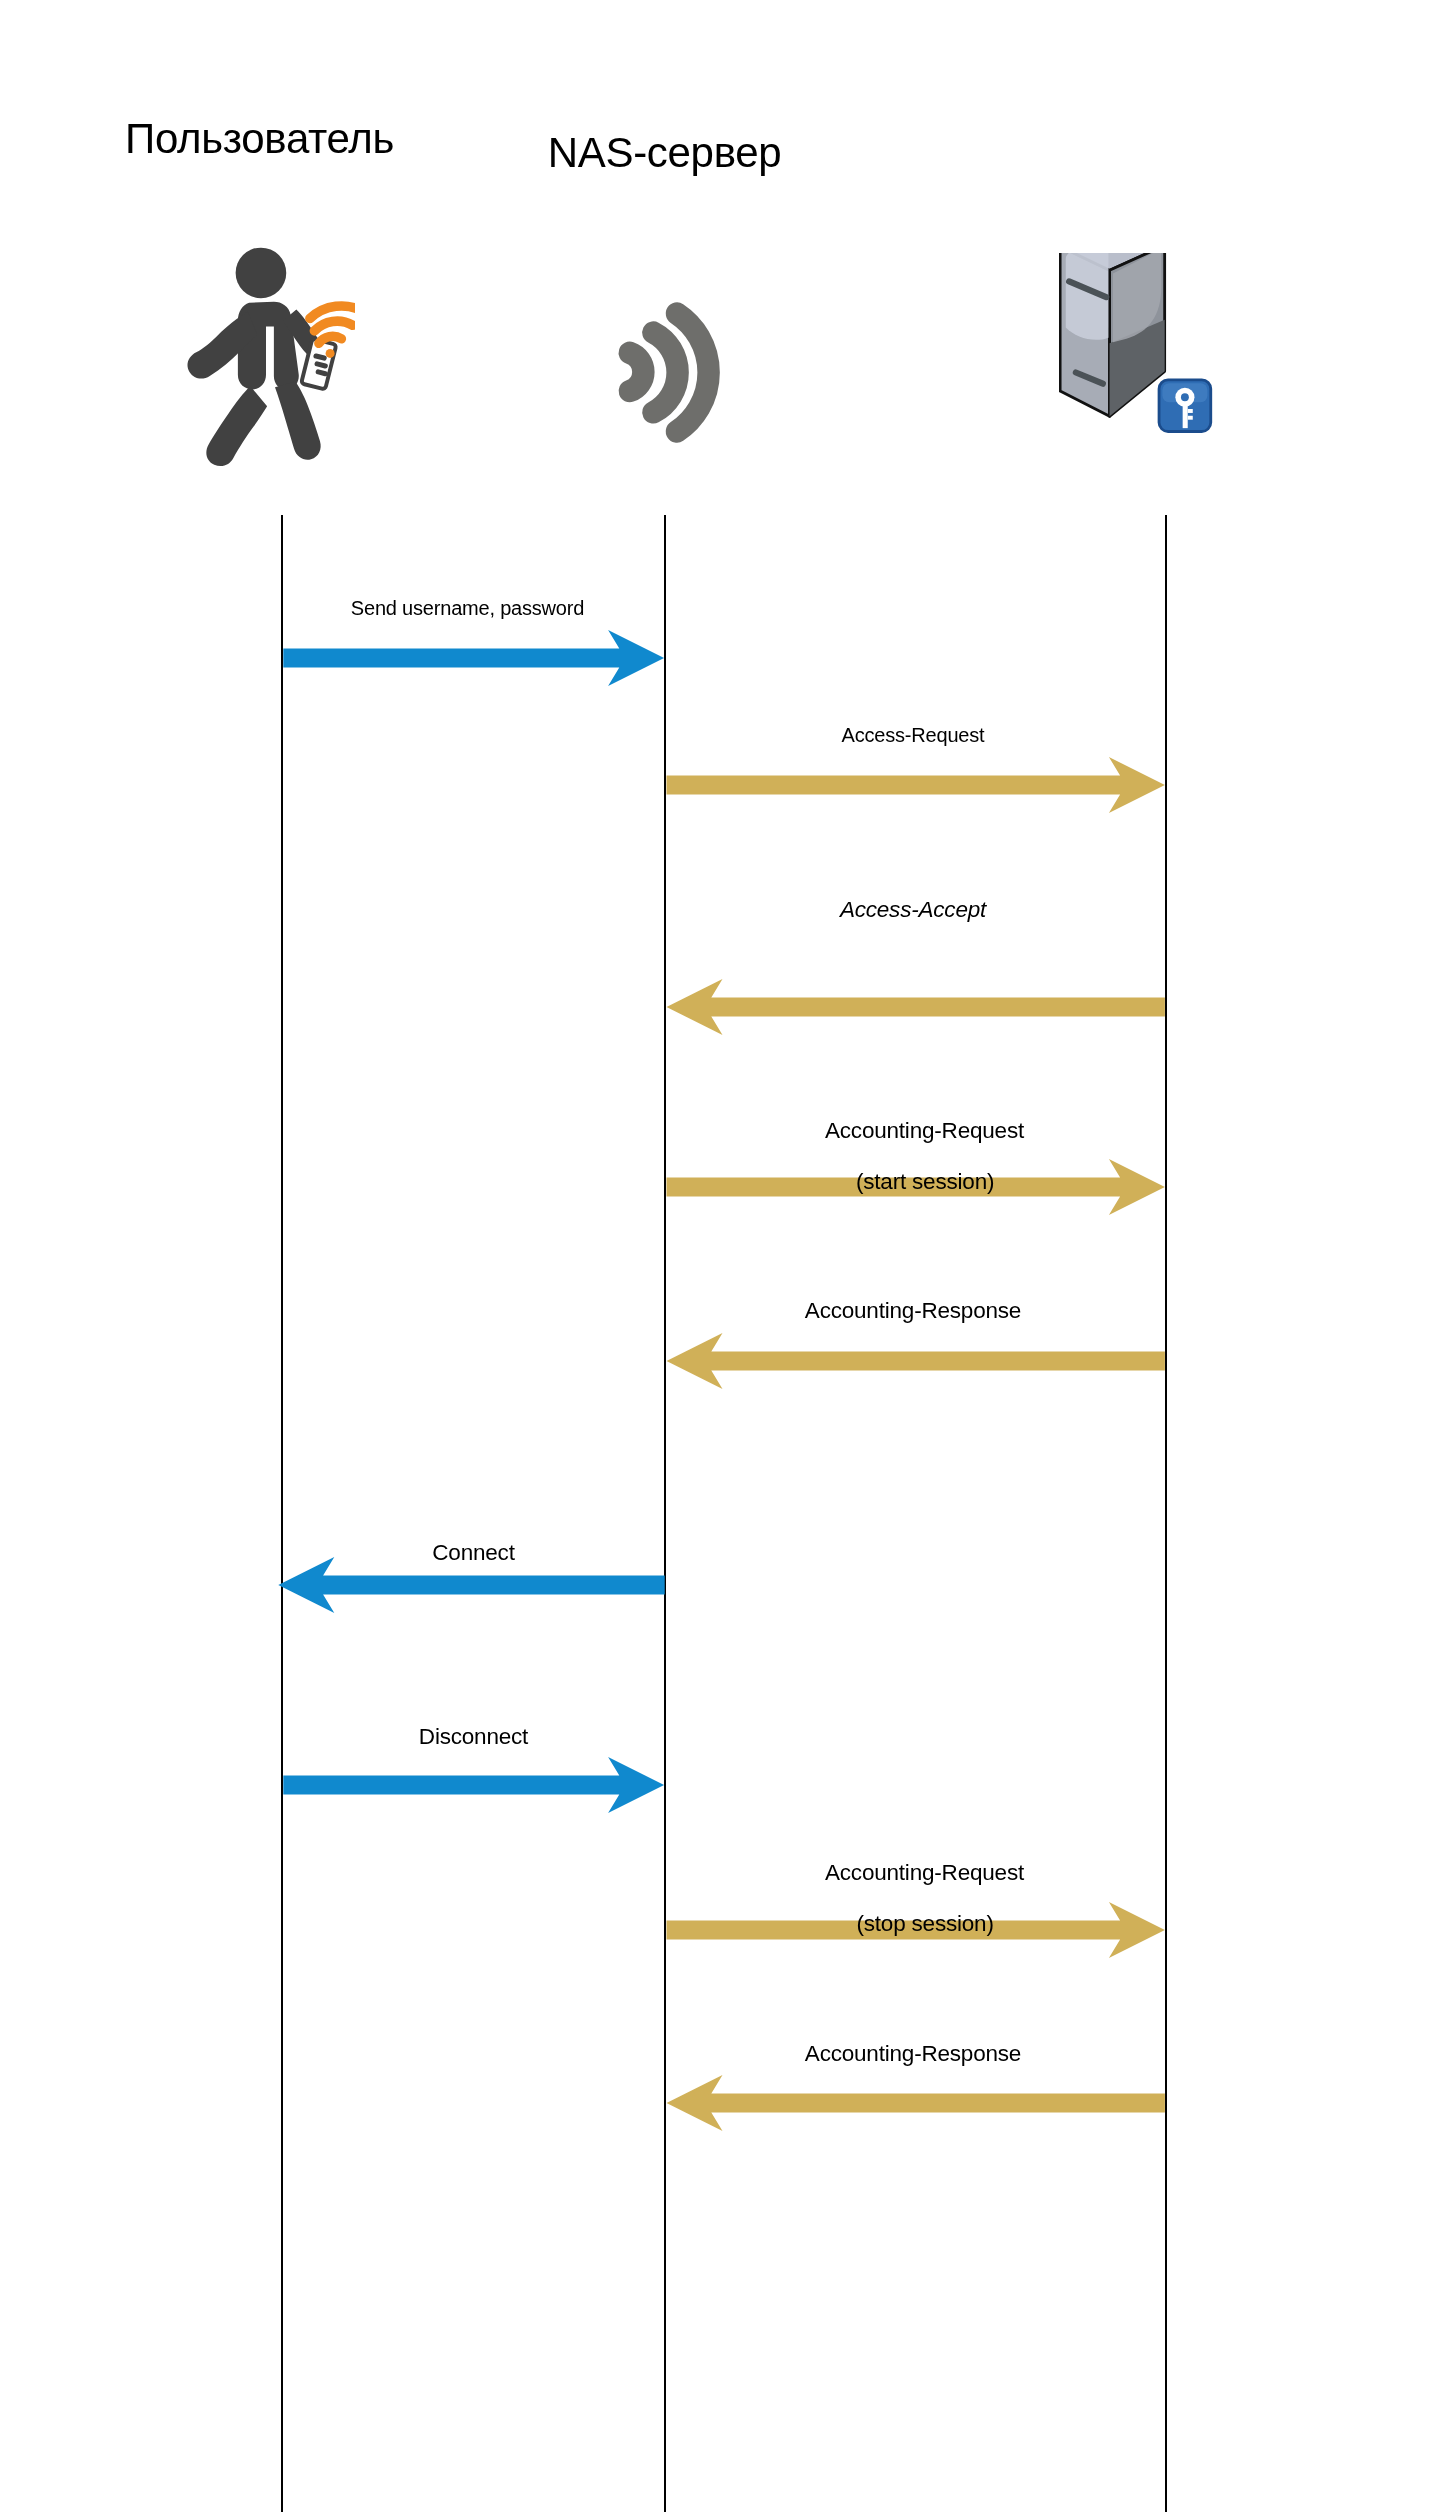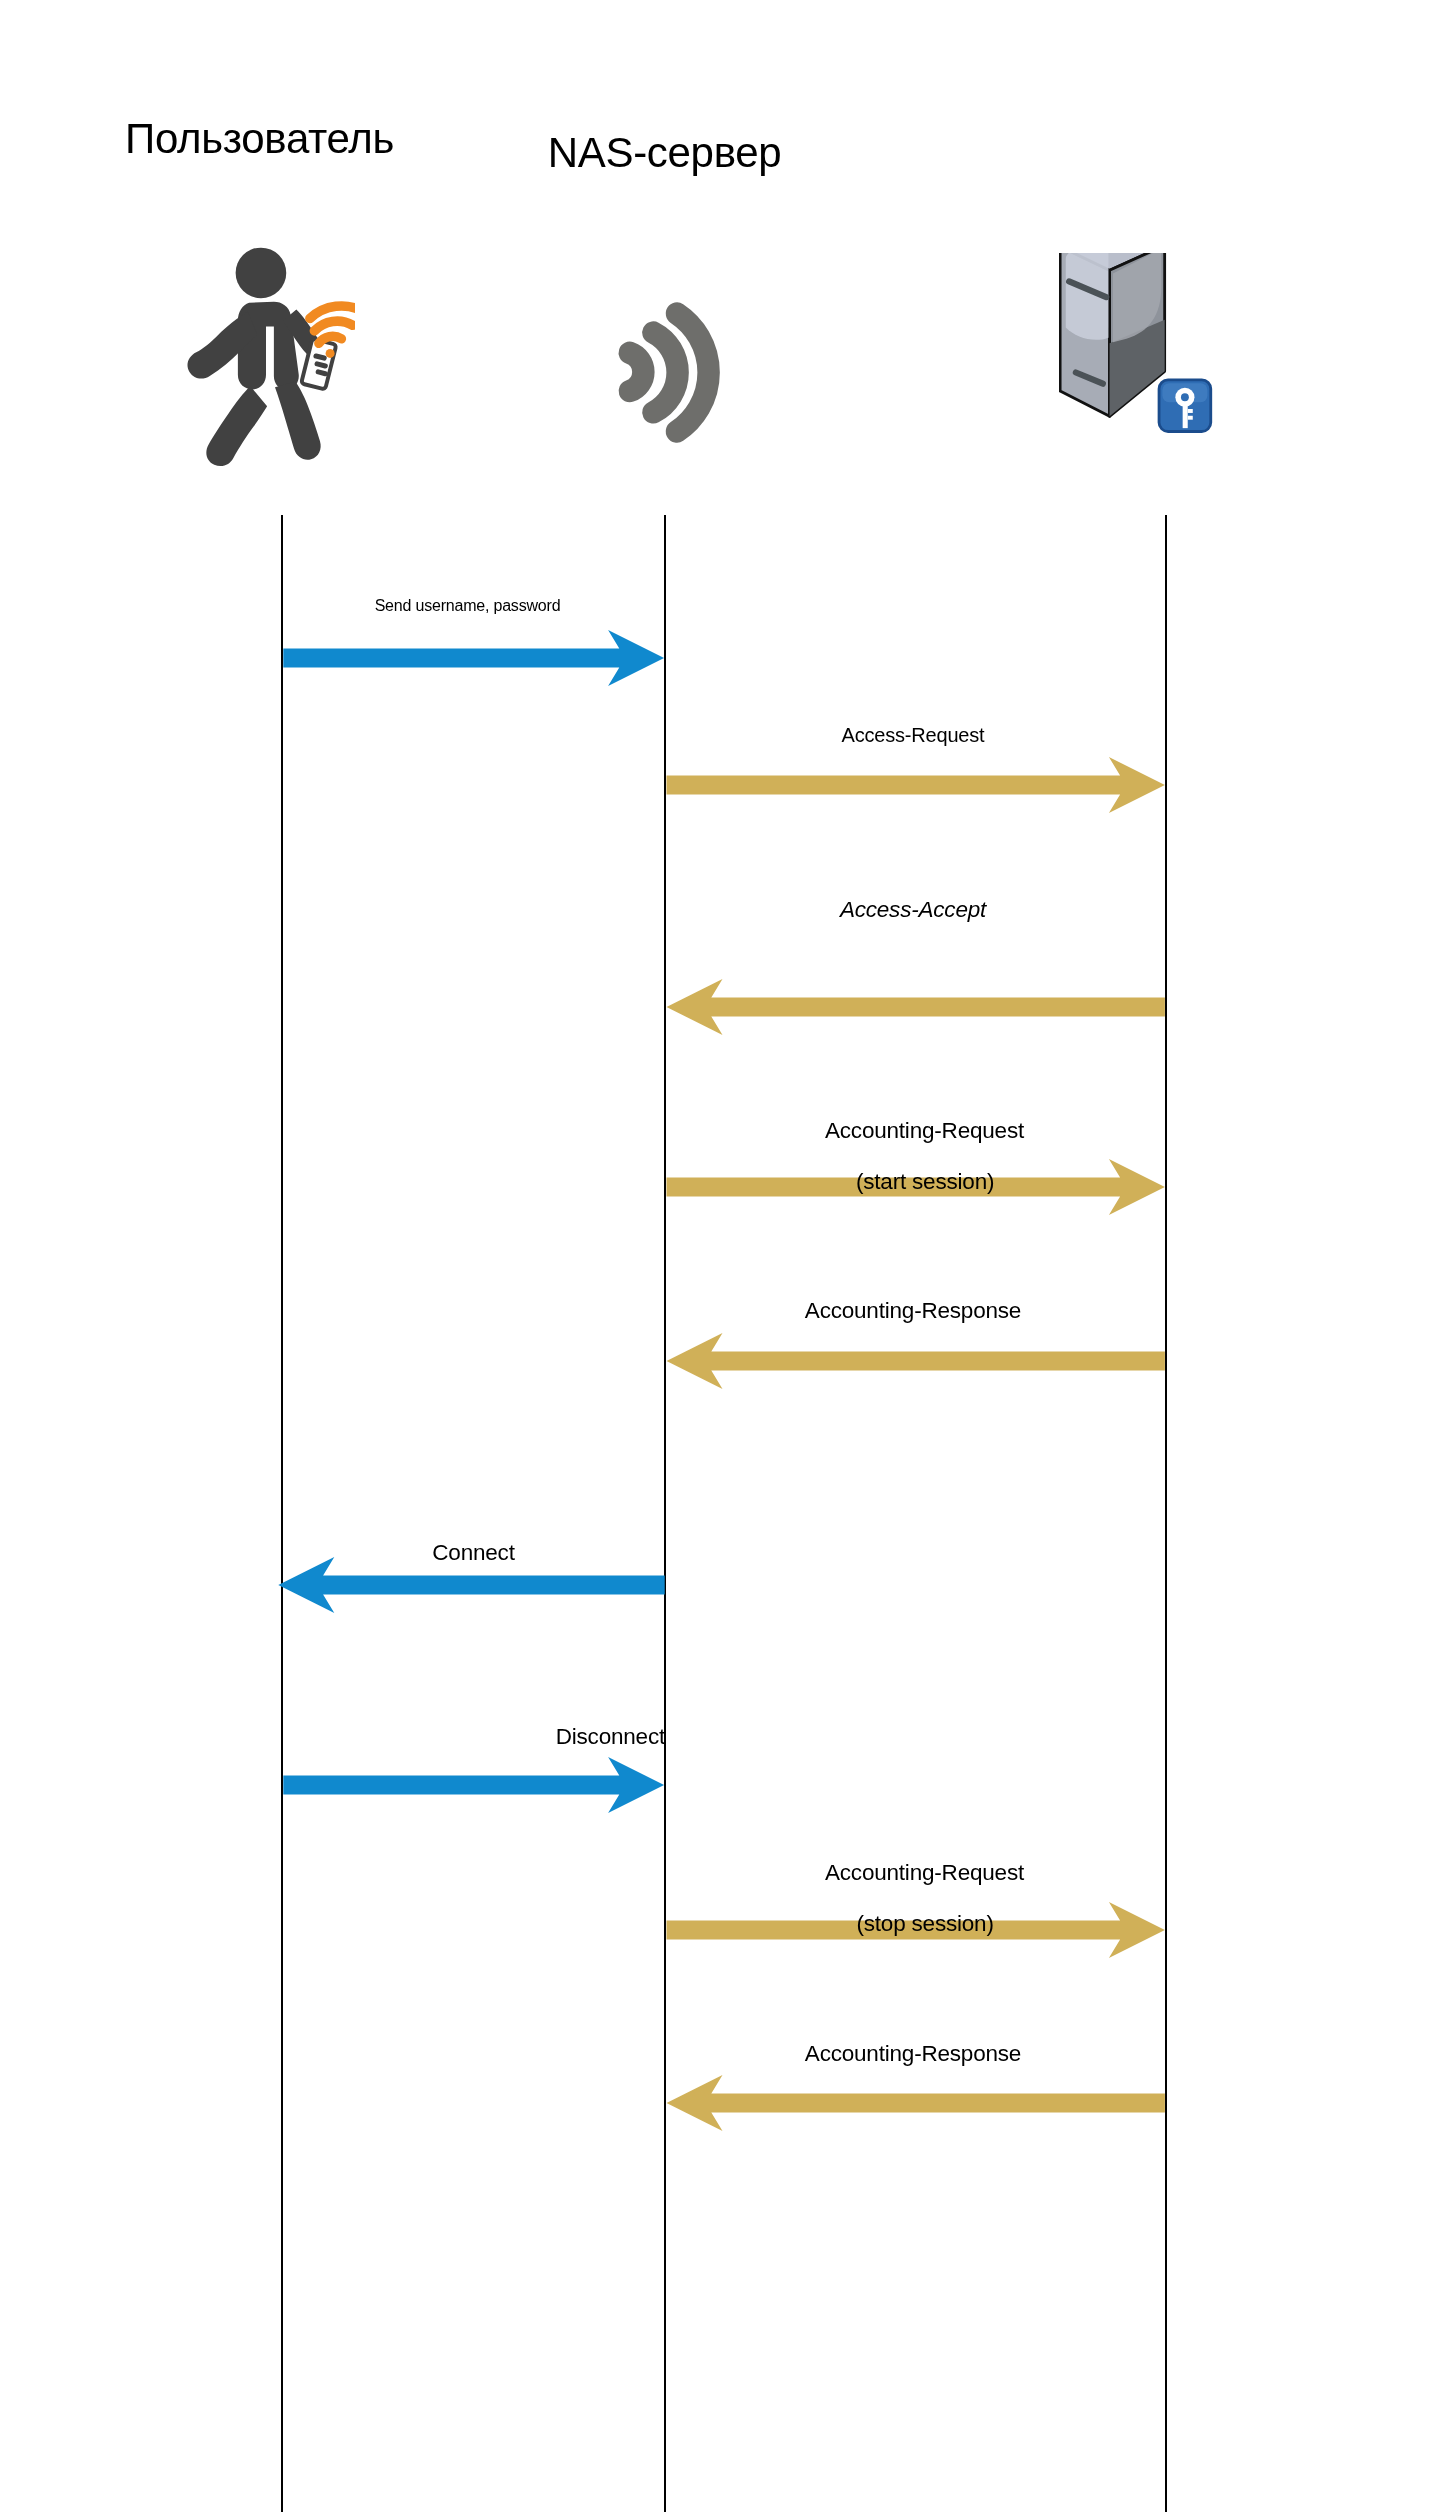--- a/index.html
+++ b/index.html
@@ -161,21 +161,21 @@
 
   <div class="lifeline" style="left:281px; top:515px; height:1997px;"></div>
   <div class="lifeline" style="left:664px; top:515px; height:1997px;"></div>
   <div class="lifeline" style="left:1165px; top:515px; height:1997px;"></div>
 
   <div class="message" style="left:282px; top:630px;">
     <svg width="389" height="56" viewBox="0 0 690 100">
       <path d="M0 33 L 600 33 L 580 0 L 680 50 L 580 100 L 600 67 L 0 67 Z" fill="#1089CE"></path>
     </svg>
   </div>
-  <div class="msg-label" style="left:259px; top:597px; width:417px; font-size:16px;">Send username, password</div>
+  <div class="msg-label" style="left:259px; top:597px; width:417px; font-size:20px;">Send username, password</div>
 
   <div class="message" style="left:665px; top:757px;">
     <svg width="507" height="56" viewBox="0 0 900 100">
       <path d="M0 33 L 810 33 L 790 0 L 890 50 L 790 100 L 810 67 L 0 67 Z" fill="#D0B058"></path>
     </svg>
   </div>
   <div class="msg-label" style="left:665px; top:724px; width:496px; font-size:20px;">Access-Request</div>
 
   <div class="message" style="left:665px; top:979px;">
     <svg width="507" height="56" viewBox="0 0 900 100">
@@ -206,21 +206,21 @@
       <path d="M690 33 L 80 33 L 100 0 L 0 50 L 100 100 L 80 67 L 690 67 Z" fill="#1089CE"></path>
     </svg>
   </div>
   <div class="msg-label" style="left:282px; top:1524px; width:383px; font-size:22.5px;margin-top:16px;">Connect</div>
 
   <div class="message" style="left:282px; top:1757px;">
     <svg width="389" height="56" viewBox="0 0 690 100">
       <path d="M0 33 L 600 33 L 580 0 L 680 50 L 580 100 L 600 67 L 0 67 Z" fill="#1089CE"></path>
     </svg>
   </div>
-  <div class="msg-label" style="left:282px; top:1724px; width:383px; font-size:22.5px;text-align:right;">Disconnect</div>
+  <div class="msg-label" style="left:282px; top:1724px; width:383px; font-size:22.5px;">Disconnect</div>
 
   <div class="message" style="left:665px; top:1902px;">
     <svg width="507" height="56" viewBox="0 0 900 100">
       <path d="M0 33 L 810 33 L 790 0 L 890 50 L 790 100 L 810 67 L 0 67 Z" fill="#D0B058"></path>
     </svg>
   </div>
   <div class="msg-label" style="left:665px; top:1835px; width:496px; font-size:22.5px;">
     <span>Accounting-Request</span><br>
     <span>(stop session)</span>
   </div>

